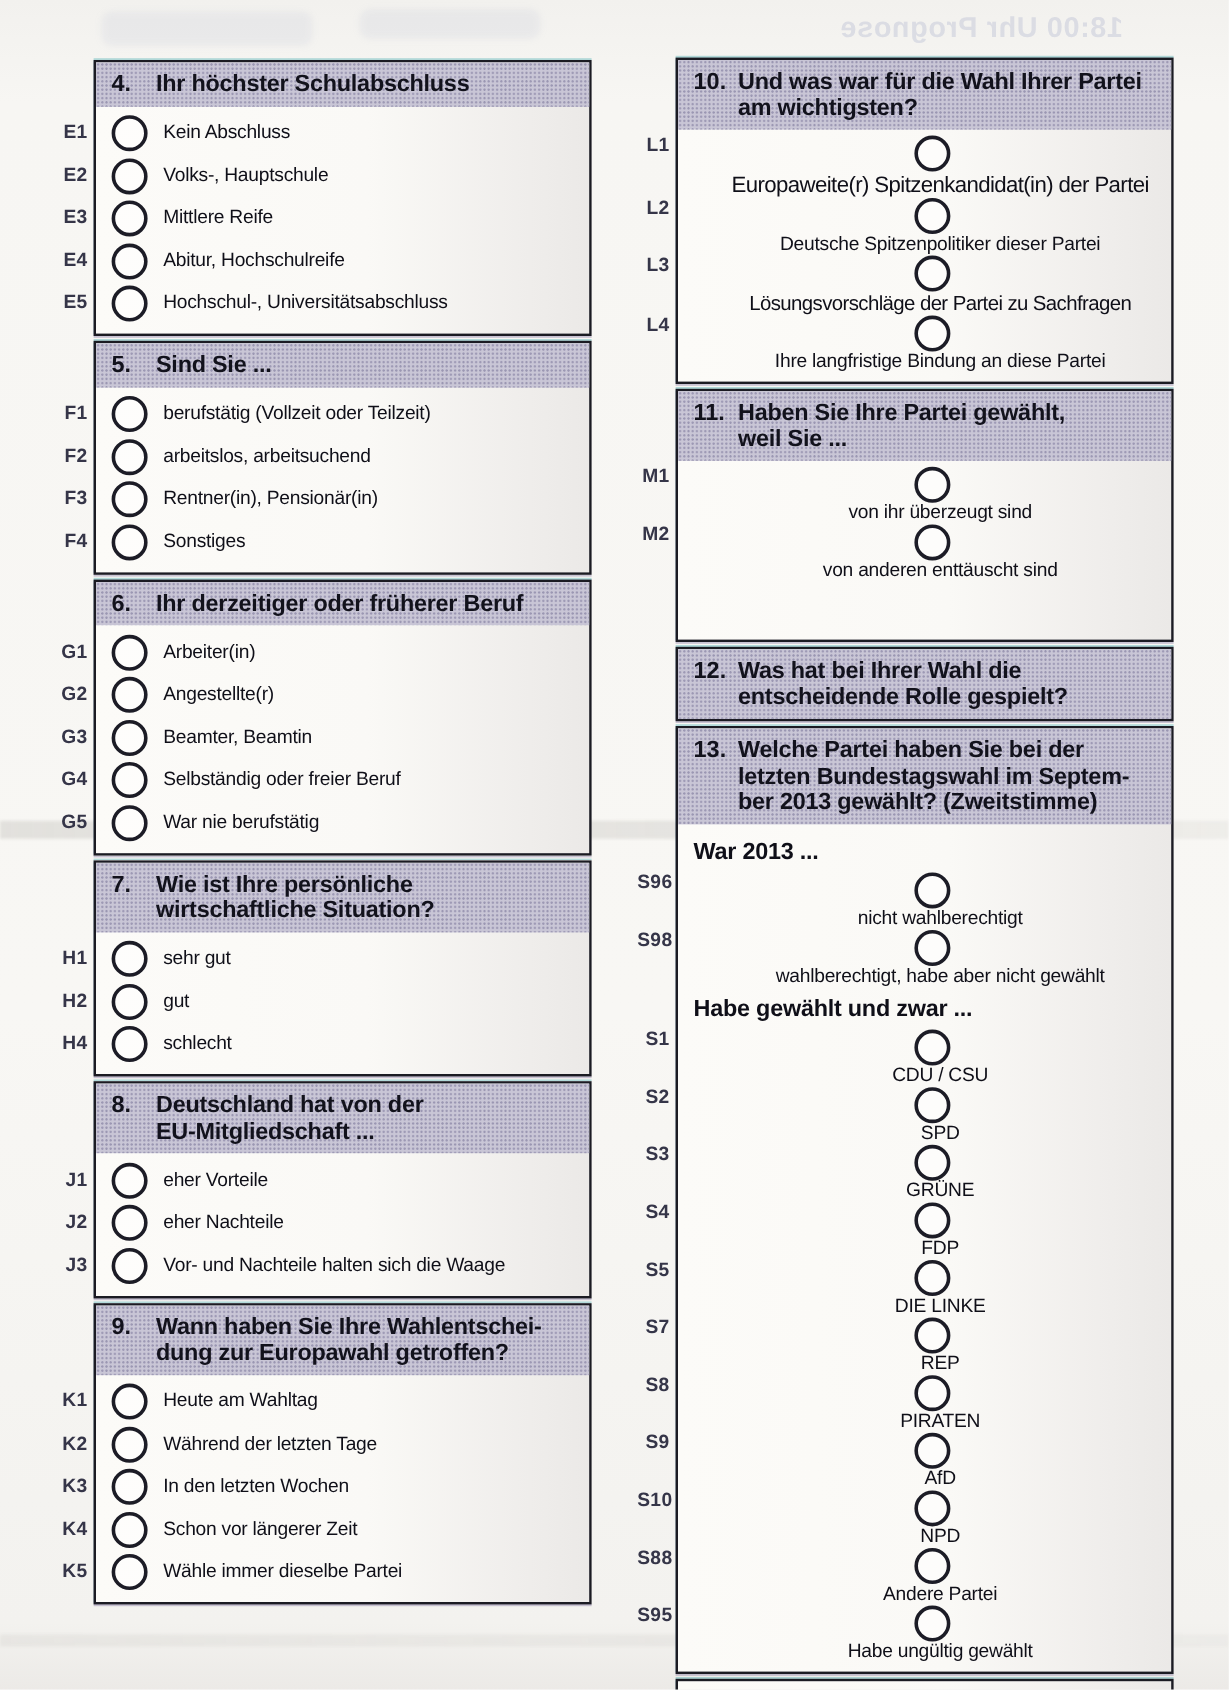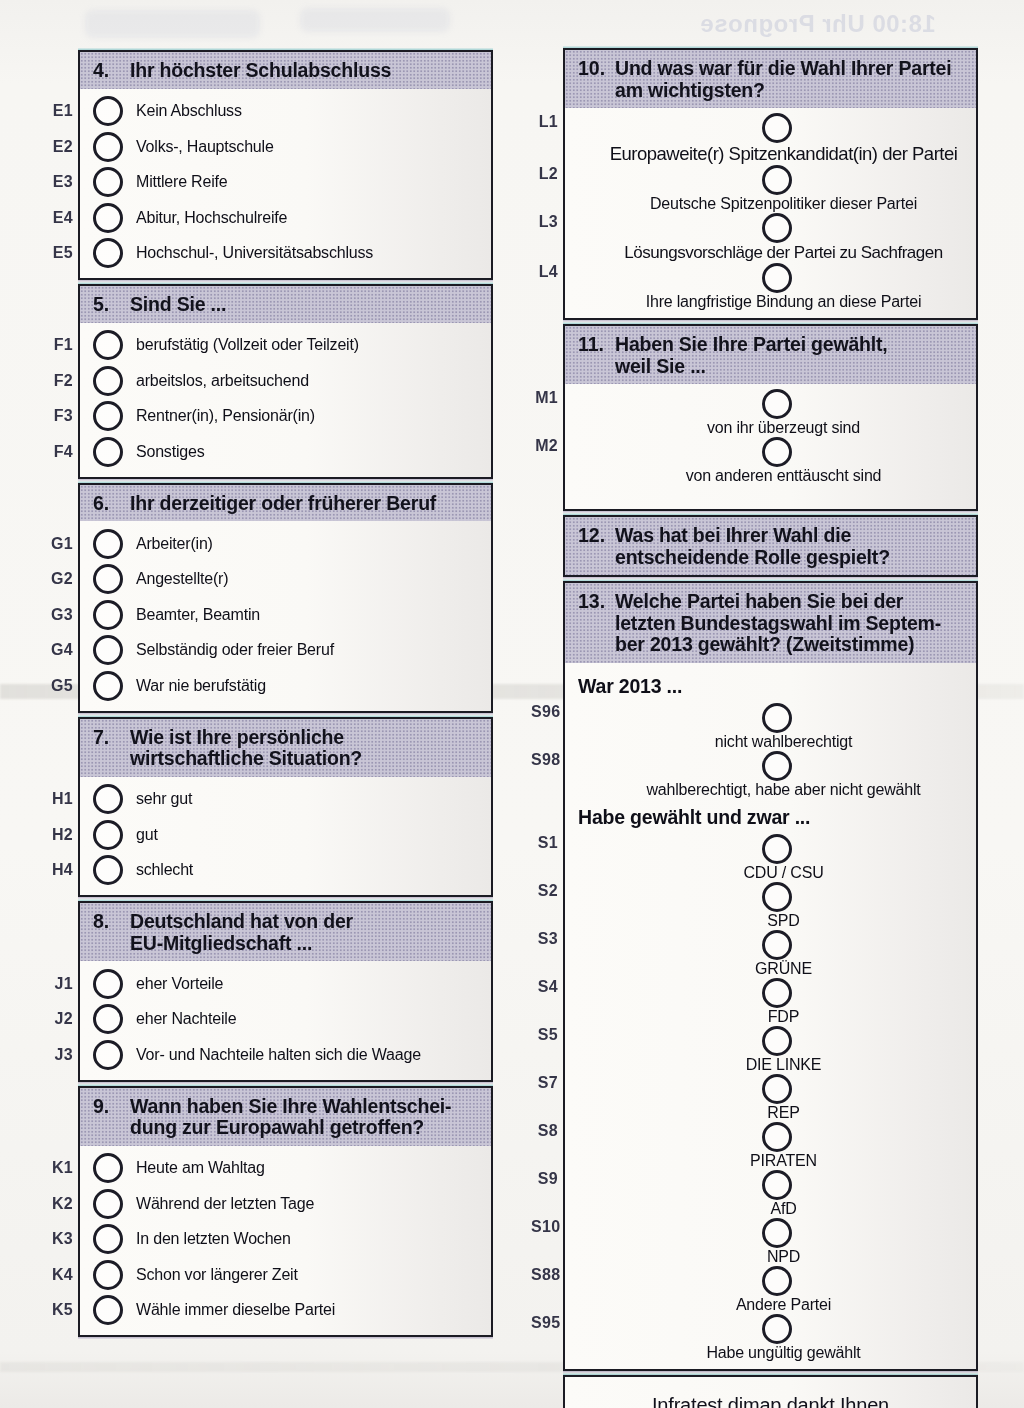--- a/index.html
+++ b/index.html
@@ -43,21 +43,21 @@
     padding:8px 8px 7px 13px;
     font-weight:bold;font-size:19.5px;line-height:21.5px;color:#12121c;
   }
   .qnum{flex:none;width:37px;}
   .qtitle{letter-spacing:-0.2px;}
   .qbody{padding:5px 0 7px;}
   .opt-row{display:flex;align-items:center;position:relative;padding-left:13px;}
   .col-left .opt-row{min-height:35.5px;}
   .col-right .opt-row{min-height:37.5px;flex-direction:column;}
   #right-questions .qbox:nth-child(4) .opt-row{min-height:35.6px;}
-  #right-questions .qbox:nth-child(2) .qbody{padding-bottom:24px;}
+  #right-questions .qbox:nth-child(2) .qbody{padding-bottom:48px;}
   #right-questions .qbox:nth-child(3) .qbody{padding-bottom:16px;}
   .radio{
     flex:none;width:24px;height:24px;border:3px solid #1c1c26;border-radius:50%;
     background:rgba(255,255,255,.55);
   }
   .opt-label{
     margin-left:13px;font-size:16px;color:#0f0f18;letter-spacing:-0.2px;
     white-space:nowrap;
   }
   .code{

